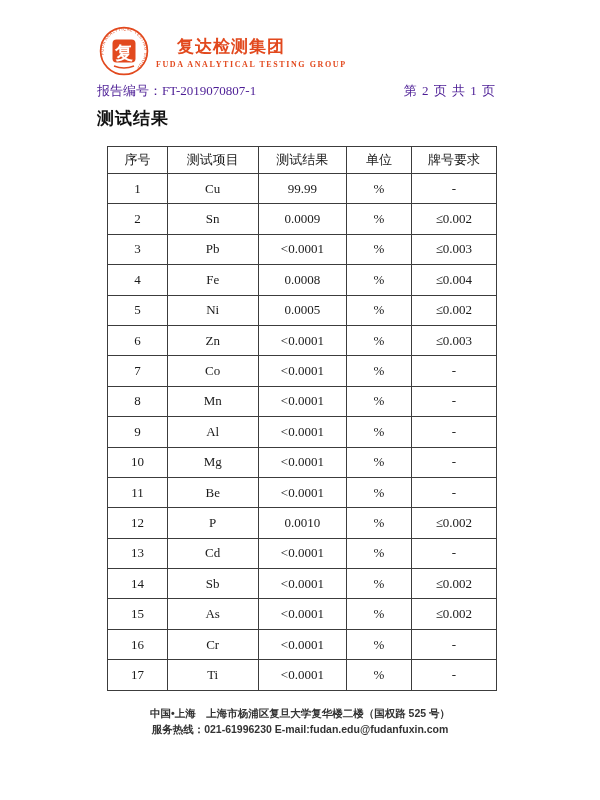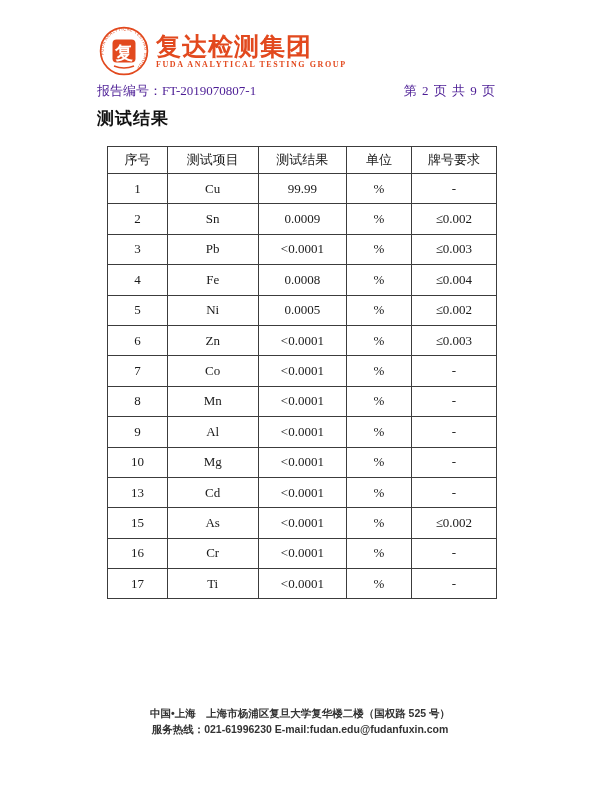--- a/index.html
+++ b/index.html
@@ -15,22 +15,22 @@
 
   
   .header {
     position:absolute; top:26px; left:99px;
     display:flex; align-items:center; gap:7px;
   }
   .seal { width:50px; height:50px; flex:0 0 auto; }
   .brand-text { display:flex; flex-direction:column; }
   .brand-cn {
     font-family:"Liberation Sans", sans-serif;
-    font-weight:bold; font-size:25px; line-height:27px;
-    color:#e2491e; letter-spacing:1px;
+    font-weight:bold; font-size:17px; line-height:27px;
+    color:#e2491e; letter-spacing:1px;margin-left:21px;
   }
   .brand-en {
     font-family:"Liberation Serif", serif;
     font-weight:bold; font-size:8px; line-height:10px;
     color:#e2491e; letter-spacing:1.6px; white-space:nowrap;
   }
 
   .meta-row {
     position:absolute; top:82px; left:97px; right:104px;
     display:flex; justify-content:space-between; align-items:baseline;
@@ -90,21 +90,21 @@
       </svg>
     </span>
     <div class="brand-text">
       <span class="brand-cn">复达检测集团</span>
       <span class="brand-en">FUDA ANALYTICAL TESTING GROUP</span>
     </div>
   </div>
 
   <div class="meta-row">
     <span><span>报告编号：</span><span>FT-2019070807-1</span></span>
-    <span class="page-info">第 2 页 共 9 页</span>
+    <span class="page-info">第 2 页 共 1 页</span>
   </div>
 
   <div class="doc-title">测试结果</div>
 
   <table class="results">
     <colgroup>
       <col style="width:15.4%">
       <col style="width:23.3%">
       <col style="width:22.8%">
       <col style="width:16.6%">
@@ -184,25 +184,46 @@
           <td>-</td>
         </tr>
         <tr>
           <td>10</td>
           <td>Mg</td>
           <td>&lt;0.0001</td>
           <td>%</td>
           <td>-</td>
         </tr>
         <tr>
+          <td>11</td>
+          <td>Be</td>
+          <td>&lt;0.0001</td>
+          <td>%</td>
+          <td>-</td>
+        </tr>
+        <tr>
+          <td>12</td>
+          <td>P</td>
+          <td>0.0010</td>
+          <td>%</td>
+          <td>≤0.002</td>
+        </tr>
+        <tr>
           <td>13</td>
           <td>Cd</td>
           <td>&lt;0.0001</td>
           <td>%</td>
           <td>-</td>
+        </tr>
+        <tr>
+          <td>14</td>
+          <td>Sb</td>
+          <td>&lt;0.0001</td>
+          <td>%</td>
+          <td>≤0.002</td>
         </tr>
         <tr>
           <td>15</td>
           <td>As</td>
           <td>&lt;0.0001</td>
           <td>%</td>
           <td>≤0.002</td>
         </tr>
         <tr>
           <td>16</td>

